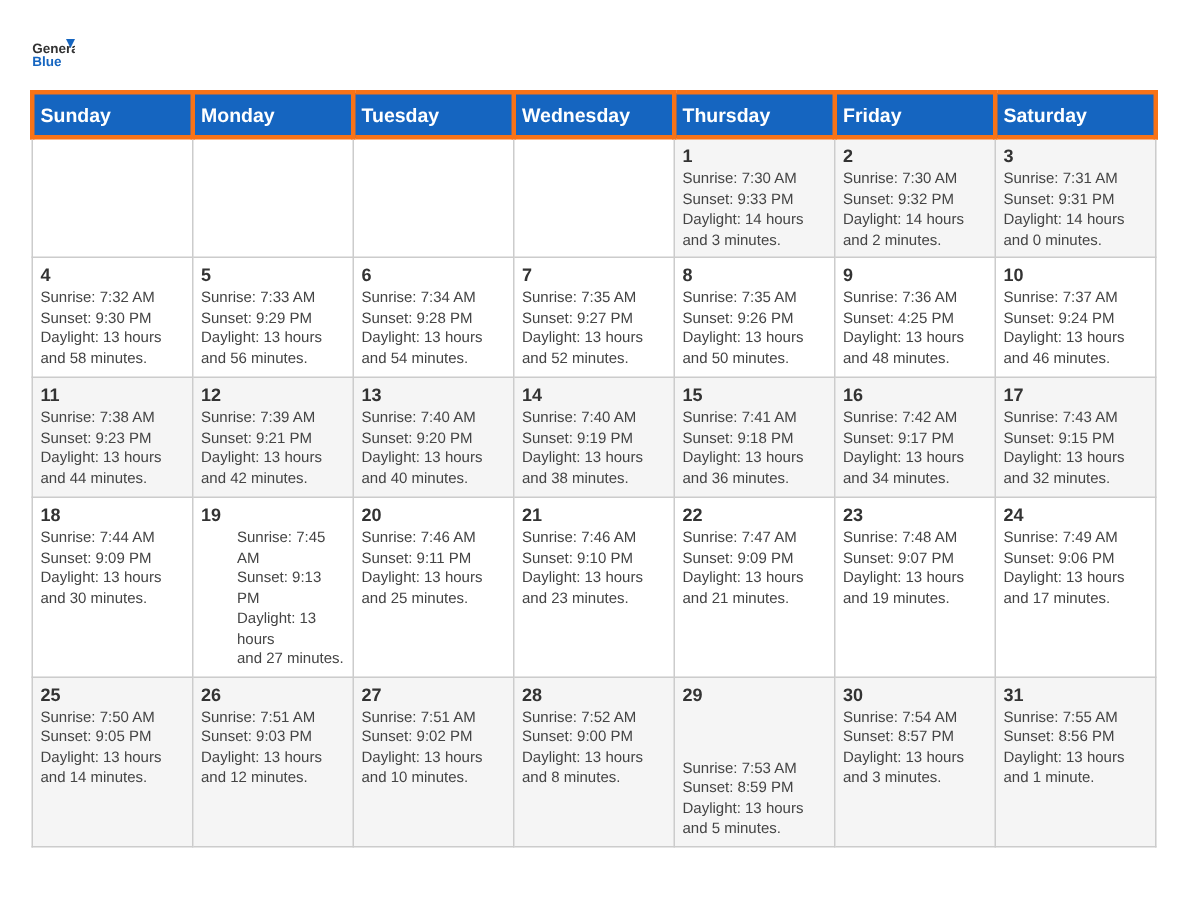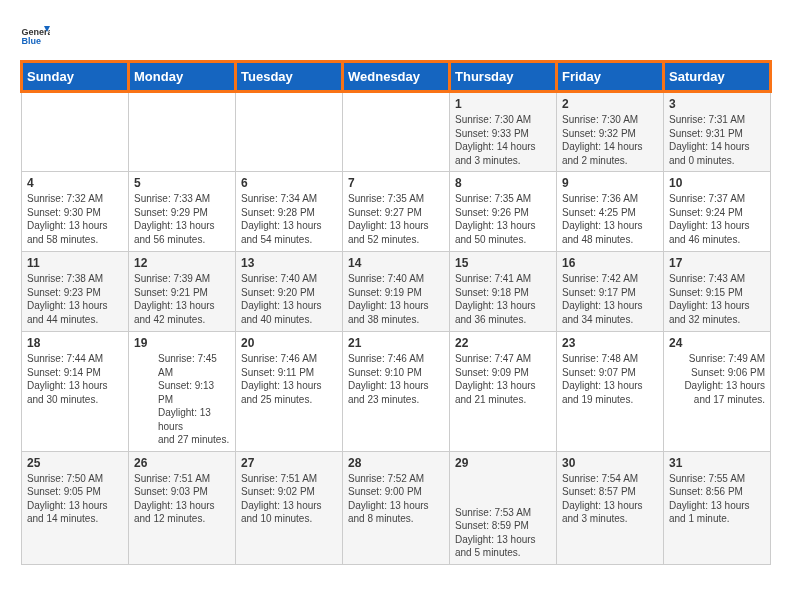--- a/index.html
+++ b/index.html
@@ -240,21 +240,21 @@
           <div class="cell-content" style="white-space: pre-line;">Sunrise: 7:43 AM
 Sunset: 9:15 PM
 Daylight: 13 hours
 and 32 minutes.</div>
         </td>
       </tr>
       <tr>
         <td>
           <span class="day-number">18</span>
           <div class="cell-content" style="white-space: pre-line;">Sunrise: 7:44 AM
-Sunset: 9:14 PM
+Sunset: 9:09 PM
 Daylight: 13 hours
 and 30 minutes.</div>
         </td>
         <td>
           <span class="day-number">19</span>
           <div class="cell-content" style="white-space: pre-line; margin-left: 24px;">Sunrise: 7:45 AM
 Sunset: 9:13 PM
 Daylight: 13 hours
 and 27 minutes.</div>
         </td>
@@ -281,21 +281,21 @@
         </td>
         <td>
           <span class="day-number">23</span>
           <div class="cell-content" style="white-space: pre-line;">Sunrise: 7:48 AM
 Sunset: 9:07 PM
 Daylight: 13 hours
 and 19 minutes.</div>
         </td>
         <td>
           <span class="day-number">24</span>
-          <div class="cell-content" style="white-space: pre-line; text-align: right;">Sunrise: 7:49 AM
+          <div class="cell-content" style="white-space: pre-line;">Sunrise: 7:49 AM
 Sunset: 9:06 PM
 Daylight: 13 hours
 and 17 minutes.</div>
         </td>
       </tr>
       <tr>
         <td>
           <span class="day-number">25</span>
           <div class="cell-content" style="white-space: pre-line;">Sunrise: 7:50 AM
 Sunset: 9:05 PM

